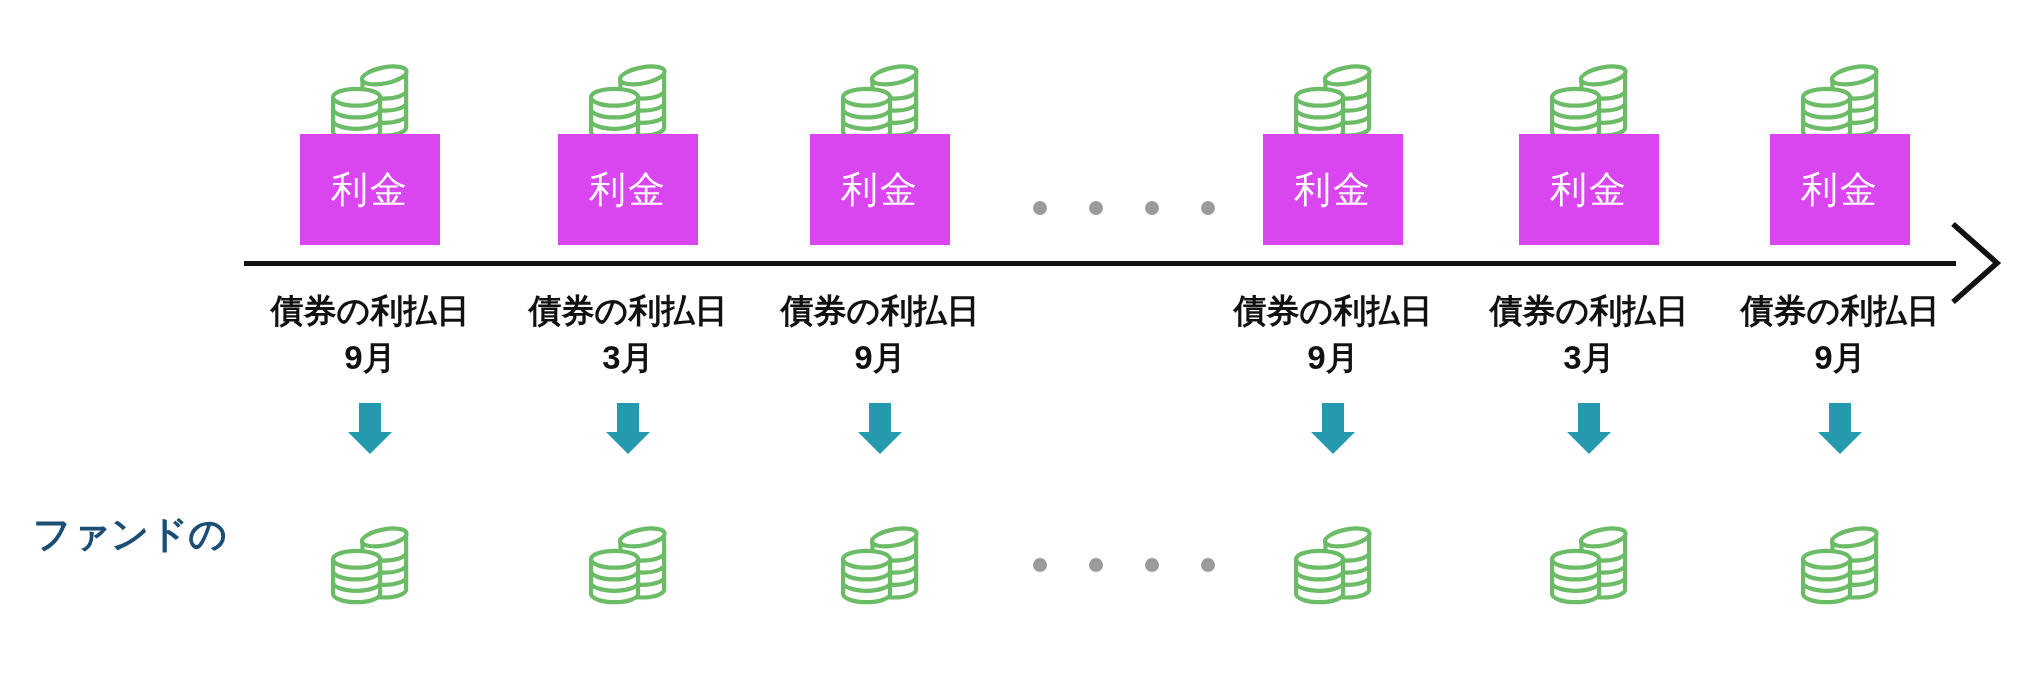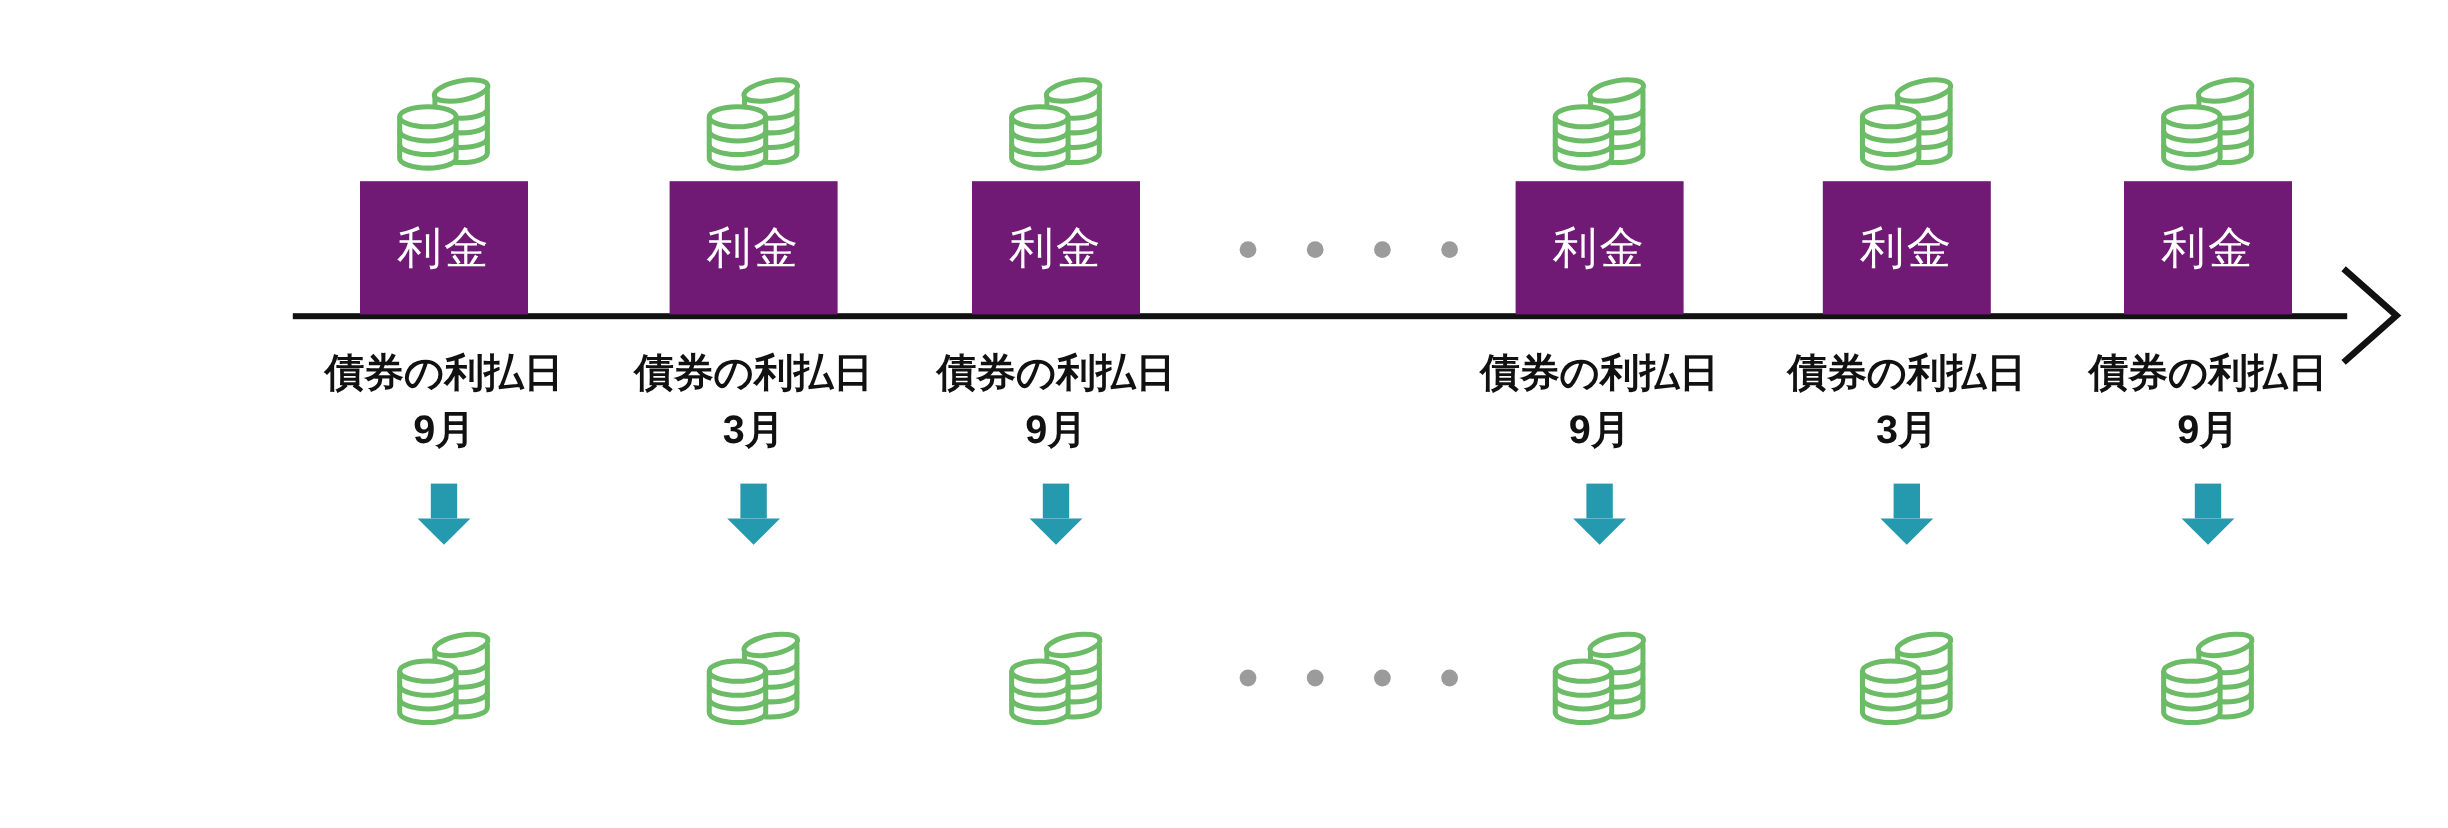--- a/index.html
+++ b/index.html
@@ -18,22 +18,22 @@
   .axis-arrowhead{position:absolute;left:1948px;top:216px;}
   
   .event-col{position:absolute;top:0;width:240px;height:690px;}
   .col-1{left:250px;} .col-2{left:508px;} .col-3{left:760px;}
   .col-4{left:1213px;} .col-5{left:1469px;} .col-6{left:1720px;}
   .coins-top{
     position:absolute;top:60px;left:50%;transform:translateX(-50%);
     width:84px;height:88px;
   }
   .rikin-box{
-    position:absolute;top:151px;left:50%;transform:translateX(-50%);
-    width:140px;height:111px;background:#701a75;
+    position:absolute;top:134px;left:50%;transform:translateX(-50%);
+    width:140px;height:111px;background:#d946ef;
     display:flex;align-items:center;justify-content:center;
     color:#ffffff;font-size:37px;font-weight:500;letter-spacing:2px;
   }
   .date-label{
     position:absolute;top:287px;left:50%;transform:translateX(-50%);
     width:260px;text-align:center;color:#111111;
     font-size:33px;font-weight:700;line-height:47px;white-space:nowrap;
   }
   .down-arrow{
     position:absolute;top:403px;left:50%;transform:translateX(-50%);
@@ -212,20 +212,21 @@
         <div class="head"></div>
       </div>
     <svg class="coins-bottom" viewBox="0 0 100 100">
         <use href="#coin-stack"></use>
       </svg>
   </div>
 
   <div class="dist-panel" style="z-index:-1;"></div>
 
   <div class="fund-label">
+    <div>ファンドの</div>
   </div>
 
   <div class="dots-row dots-top">
     <div class="dot"></div>
     <div class="dot"></div>
     <div class="dot"></div>
     <div class="dot"></div>
   </div>
   <div class="dots-row dots-bottom">
     <div class="dot"></div>

